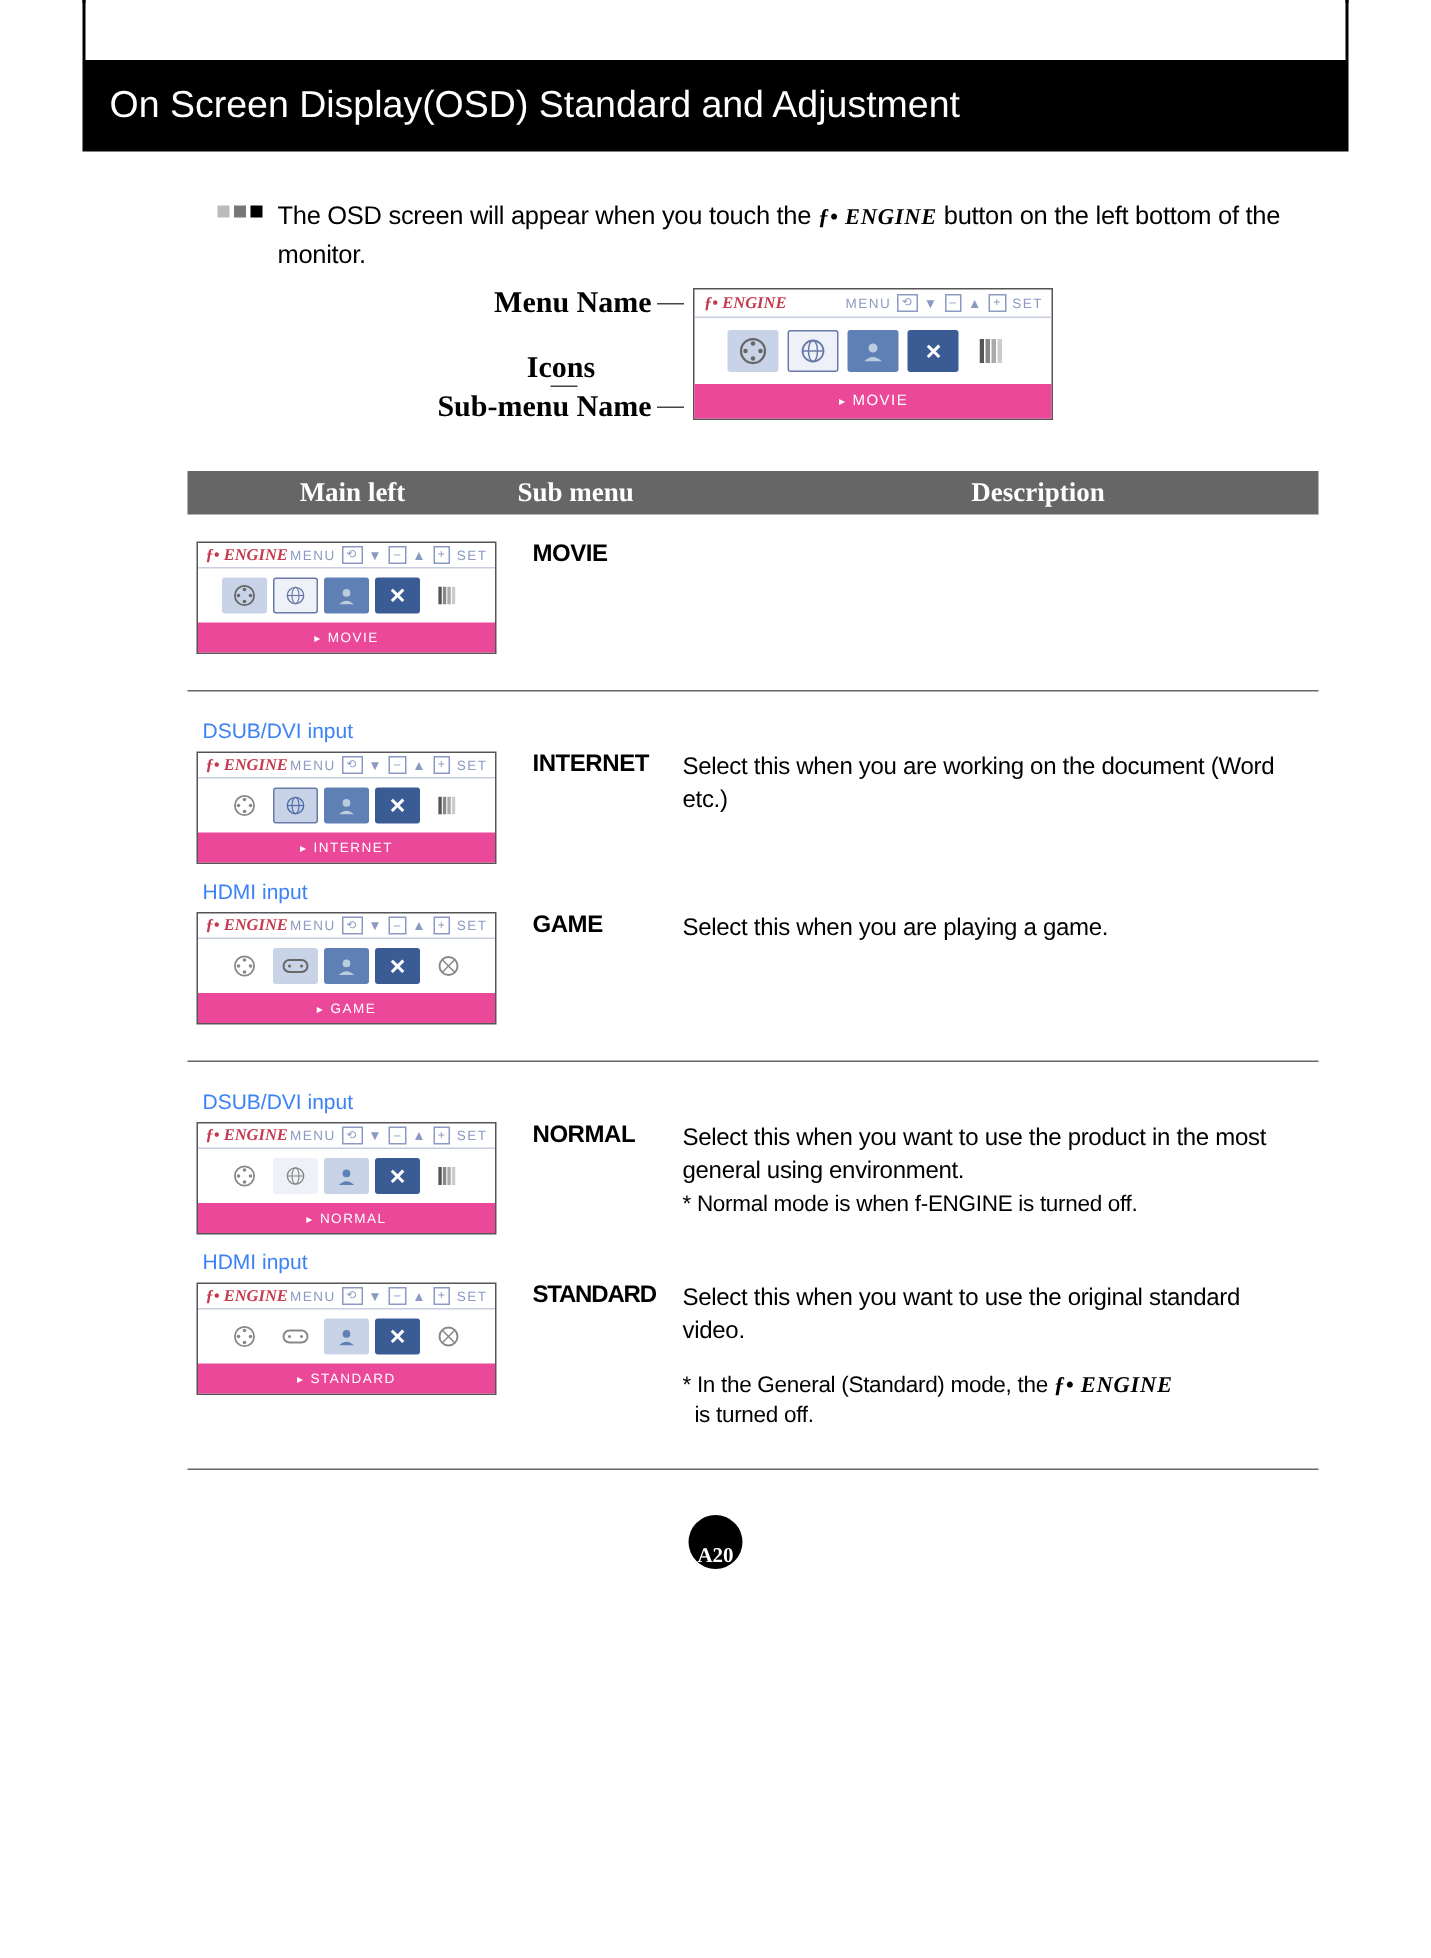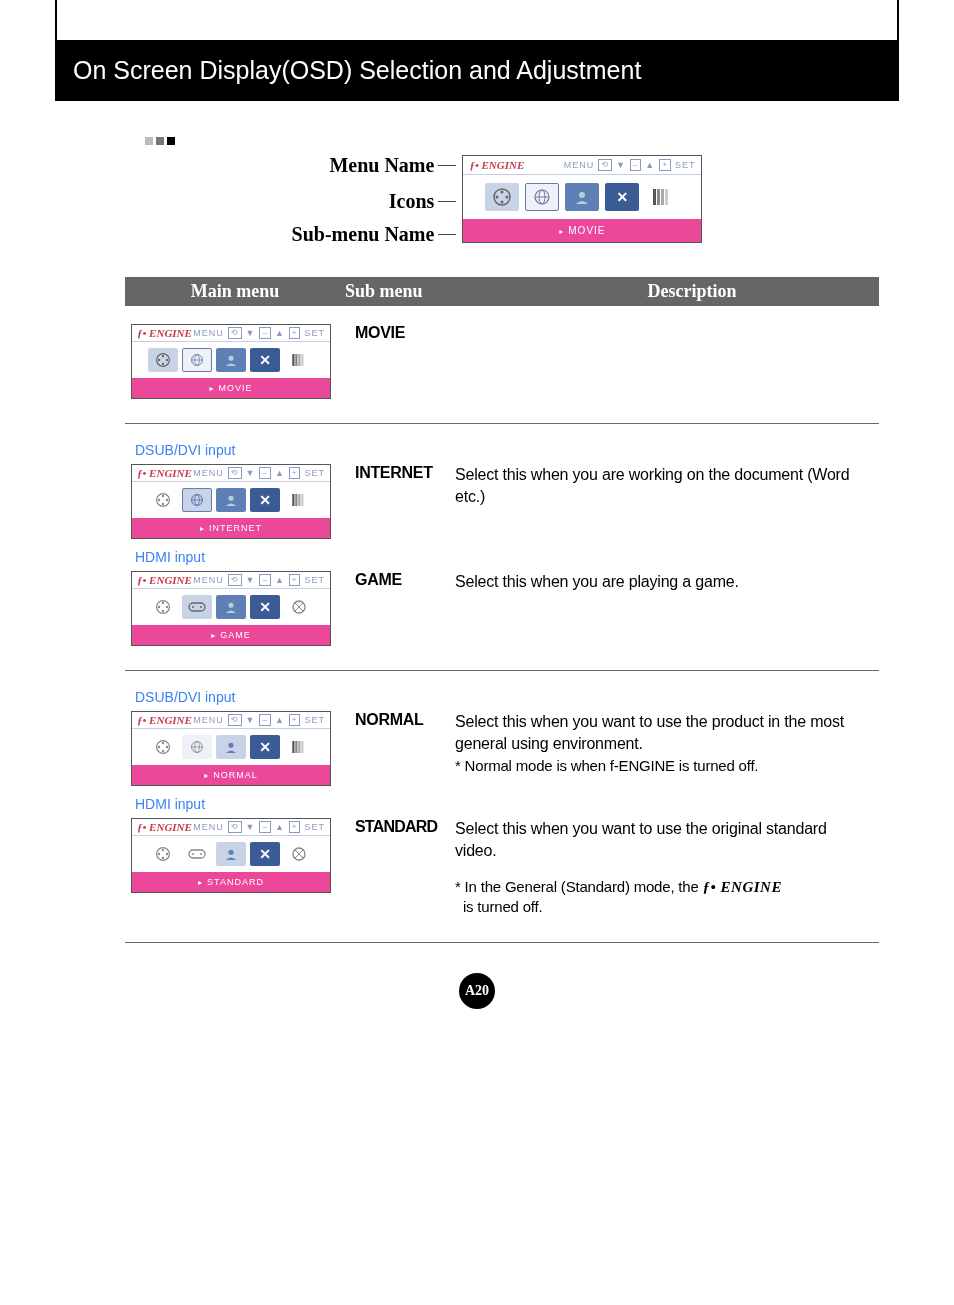--- a/index.html
+++ b/index.html
@@ -138,55 +138,60 @@
     line-height:1.35;
     padding-right:10px;
     letter-spacing:-0.2px;
   }
   .desc-note { font-size:15px; margin-top:2px;}
   .desc-note-small { font-size:15px; margin-top:16px;}
   .page-badge {
     width:36px; height:36px;
     background:#000; color:#fff;
     border-radius:50%;
-    display:flex; align-items:center; justify-content:center;
+    display:flex; align-items:flex-end; justify-content:center;
     font-family:"Times New Roman",serif;
     font-weight:bold;
     font-size:14px;
     margin: 30px auto 60px auto;
   }
   svg { display:block; }
 </style>
 </head>
 <body>
 
 <div class="page-border-top"></div>
 <div class="page-border-top2"></div>
 
 <div class="title-bar">
-  <span>On Screen Display(OSD) Selection and Adjustment</span>
+  <span>On Screen Display(OSD) Standard and Adjustment</span>
 </div>
 
 <div class="content">
 
   <div class="intro-row">
     <div class="bullet-squares">
         <span></span>
         <span></span>
         <span></span>
       </div>
+    <div class="intro-text">
+      <span>The OSD screen will appear when you touch the </span>
+      <span class="f-engine-inline">ƒ• ENGINE</span>
+      <span> button on the left bottom of the monitor.</span>
+    </div>
   </div>
 
   <div class="diagram-area">
     <div class="diagram-labels">
       <div class="lbl-line" style="height:20px;">
           <span>Menu Name</span>
           <span class="connector"></span>
         </div>
-      <div class="lbl-line" style="height:40px; margin-top:6px;">
+      <div class="lbl-line" style="height:40px; margin-top:6px;flex-direction:column;">
           <span>Icons</span>
           <span class="connector"></span>
         </div>
       <div class="lbl-line" style="height:26px;">
           <span>Sub-menu Name</span>
           <span class="connector"></span>
         </div>
     </div>
     <div class="osd-box">
       <div class="osd-header">
@@ -232,21 +237,21 @@
               <rect x="8" y="0" width="3" height="16" fill="#aaa"></rect>
               <rect x="12" y="0" width="3" height="16" fill="#ccc"></rect>
             </svg>
         </span>
       </div>
       <div class="osd-footer"><span class="tri">▸</span><span>MOVIE</span></div>
     </div>
   </div>
 
   <div class="table-header">
-    <div class="th-main">Main menu</div>
+    <div class="th-main">Main left</div>
     <div class="th-sub">Sub menu</div>
     <div class="th-desc">Description</div>
   </div>
 
   <div class="entry-block">
     <div class="sub-entry">
       <div class="left-col">
         <div class="osd-box osd-small">
           <div class="osd-header">
             <span class="osd-title">ƒ• ENGINE</span>

